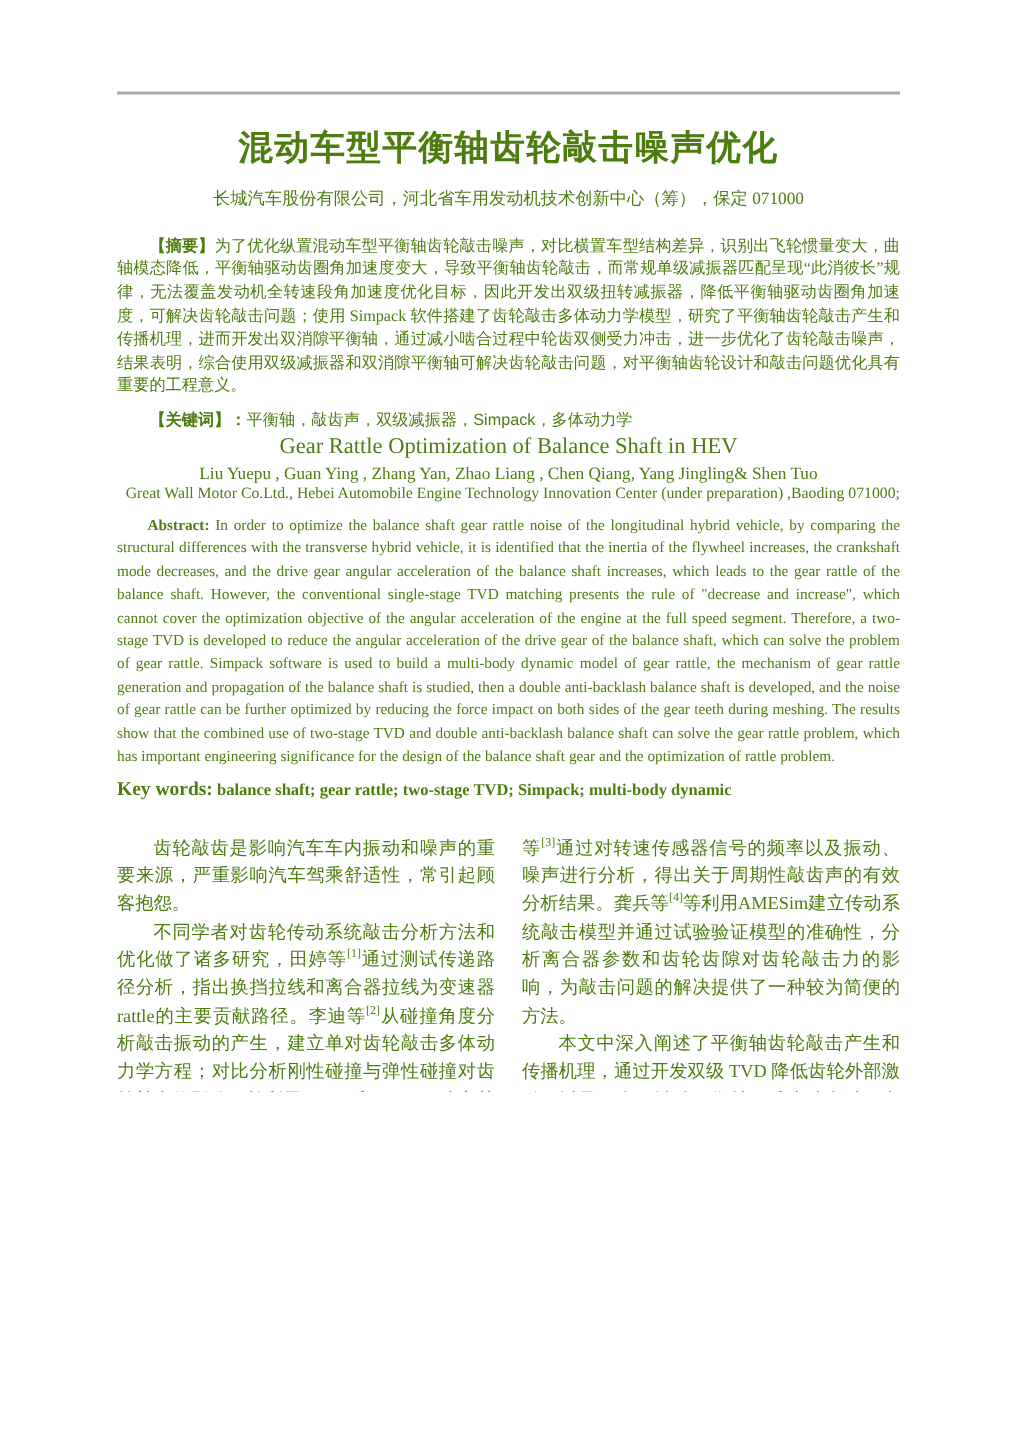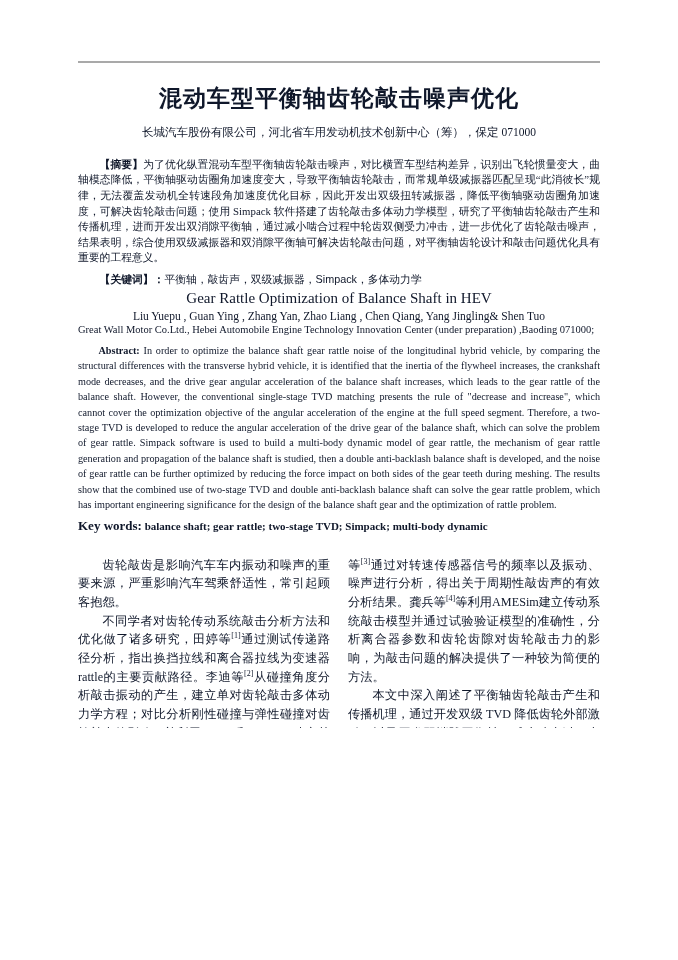--- a/index.html
+++ b/index.html
@@ -1,21 +1,21 @@
 <!DOCTYPE html>
 <html><head>
 <meta charset="utf-8">
 <style>
   html, body { margin: 0; padding: 0; background: #ffffff; }
   .page {
     position: relative;
     width: 678px;
     height: 728px;
     background: #ffffff;
-    color: #0f172a;
+    color: #4d7c0f;
     font-family: "Liberation Serif", "DejaVu Serif", serif;
     overflow: hidden;
   }
   .rule-top {
     position: absolute;
     top: 61px; left: 78px;
     width: 522px; height: 2px;
     background: #a9a9a9;
   }
   .content {
@@ -64,21 +64,21 @@
     text-align: center;
   }
   .authors-en {
     margin-top: 3px;
     font-size: 11.5px;
     text-align: center;
   }
   .affiliation-en {
     margin-top: 2px;
     font-size: 10.5px;
-    text-align: left;
+    text-align: right;
   }
   .abstract-en {
     margin-top: 8px;
     font-size: 10.2px;
     line-height: 15.4px;
     text-align: justify;
     text-indent: 2em;
   }
   .abstract-en .label { font-weight: bold; }
   .keywords-en {

